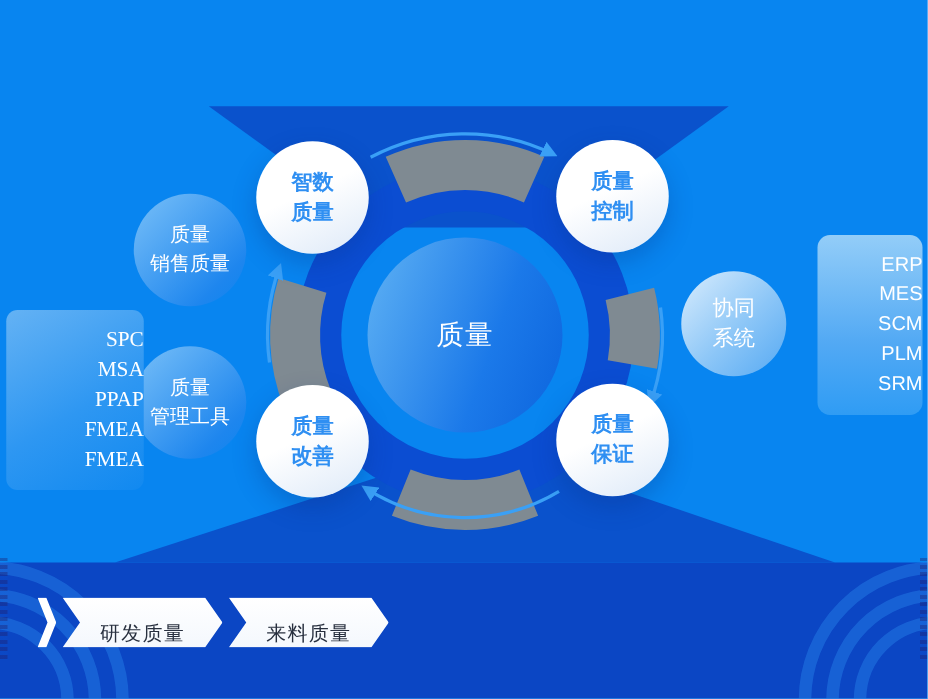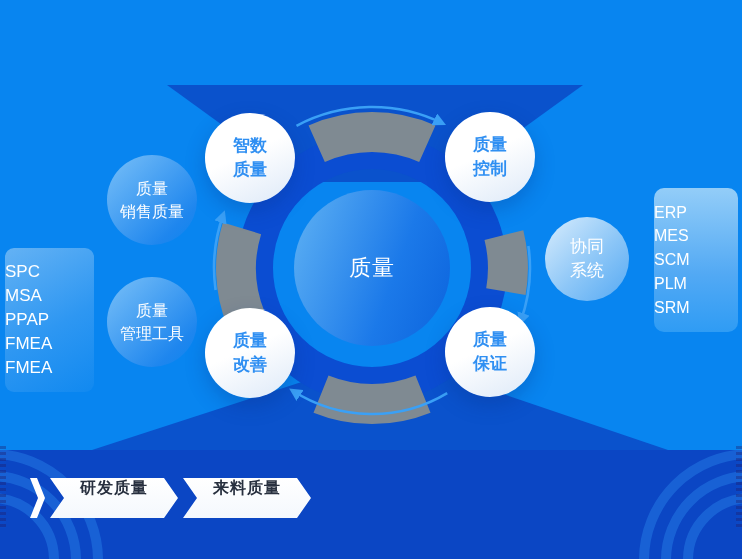--- a/index.html
+++ b/index.html
@@ -25,38 +25,38 @@
         color:#ffffff;font-size:22px;font-weight:500;line-height:36px;letter-spacing:1px;}
 
   .pos-smart{left:205px;top:113px;}
   .pos-control{left:445px;top:112px;}
   .pos-improve{left:205px;top:308px;}
   .pos-assure{left:445px;top:307px;}
   .pos-trace{left:107px;top:155px;}
   .pos-tools{left:107px;top:277px;}
   .pos-collab{left:545px;top:217px;}
 
-  .panel{position:absolute;display:flex;flex-direction:column;align-items:flex-start;
+  .panel{position:absolute;display:flex;flex-direction:column;align-items:flex-end;
         justify-content:center;color:#ffffff;}
-  .panel-left{left:5px;top:248px;width:89px;height:144px;border-radius:9px;
+  .panel-left{left:5px;top:248px;width:110px;height:144px;border-radius:9px;
         background:linear-gradient(150deg,#64b2f4 0%,#2e97f2 55%,#1189f0 100%);
-        font-size:17px;line-height:24px;}
+        font-size:17px;line-height:24px;font-family:Liberation Serif, serif;}
   .panel-right{left:654px;top:188px;width:84px;height:144px;border-radius:10px;
         background:linear-gradient(180deg,#93cdf8 0%,#52a9f4 60%,#2f9cf4 100%);
         font-size:16px;line-height:23.8px;}
   .panel span{display:block;}
 
   
   .flow{position:absolute;left:30px;top:478px;height:40px;display:flex;gap:5px;align-items:stretch;}
   .flow .lead{width:15px;background:#ffffff;
         clip-path:polygon(0 0,7px 0,15px 50%,7px 100%,0 100%,8px 50%);}
   .flow .seg{width:128px;background:linear-gradient(180deg,#ffffff,#f4f8fd);
         clip-path:polygon(0 0,calc(100% - 14px) 0,100% 50%,calc(100% - 14px) 100%,0 100%,14px 50%);
-        display:flex;align-items:flex-start;justify-content:center;
-        color:#28303F;font-size:16px;font-weight:700;letter-spacing:1px;}
+        display:flex;align-items:flex-end;justify-content:center;
+        color:#28303F;font-size:16px;font-weight:400;letter-spacing:1px;}
   .flow .seg:first-of-type{clip-path:polygon(0 0,calc(100% - 14px) 0,100% 50%,calc(100% - 14px) 100%,0 100%,8px 50%);}
 
   .wm{position:absolute;width:6px;height:82px;top:446px;opacity:.45;
       background:repeating-linear-gradient(180deg,rgba(30,30,110,.85) 0 3px,rgba(9,110,230,.1) 3px 6px);}
   .wm-left{left:0;}
   .wm-right{right:0;}
 </style>
 </head>
 <body>
 

